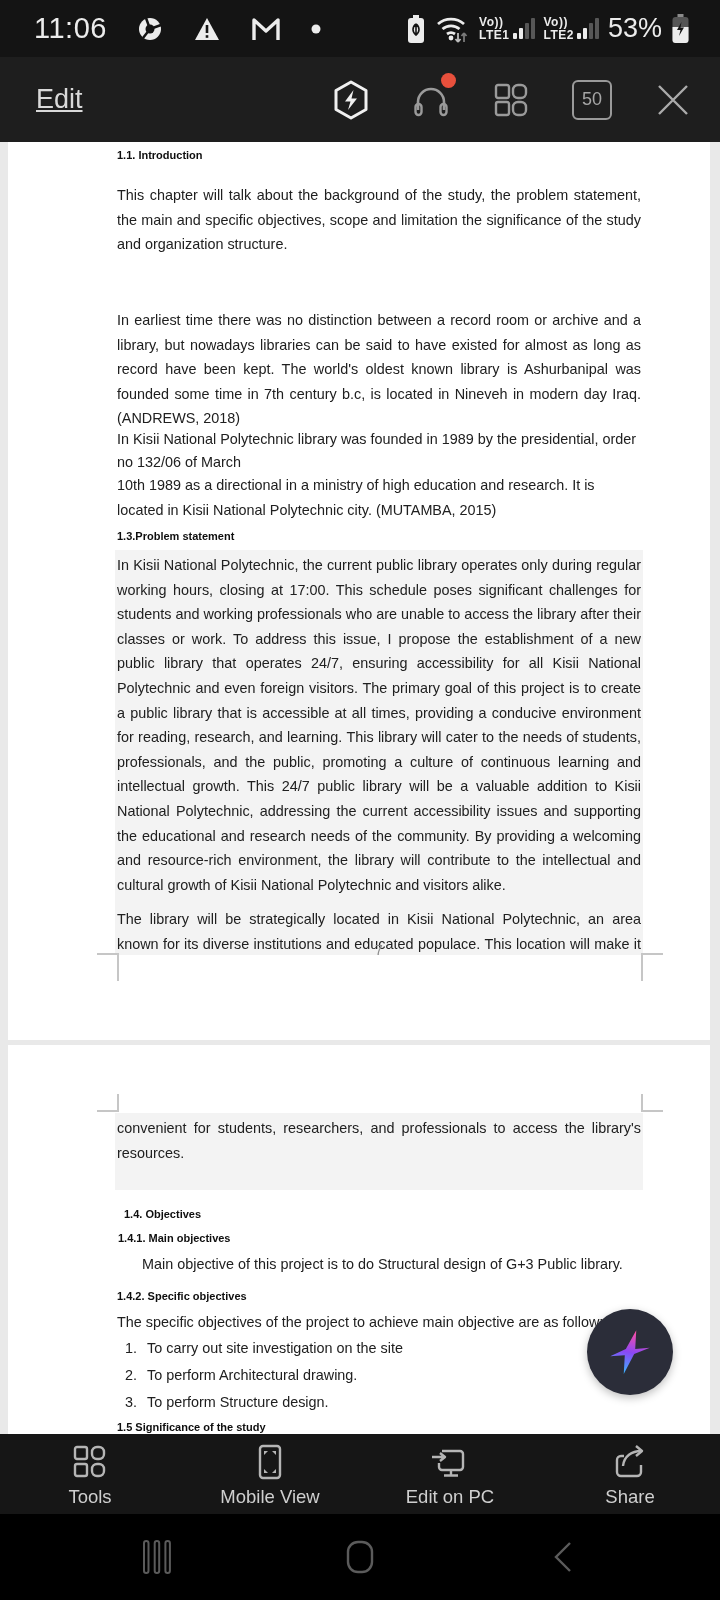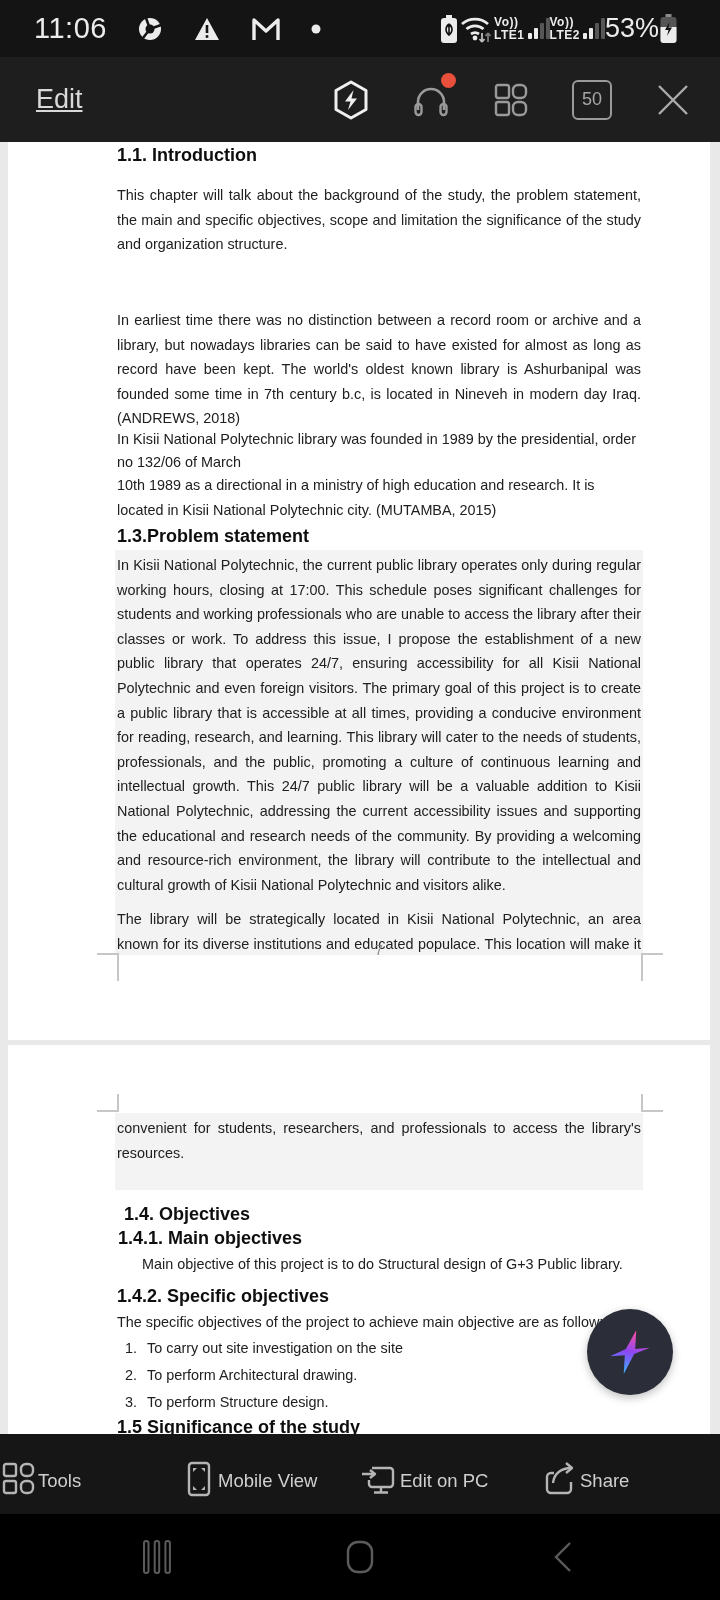--- a/index.html
+++ b/index.html
@@ -2,21 +2,21 @@
 <html><head>
 <meta charset="utf-8">
 <style>
   html,body{margin:0;padding:0;background:#000;}
   .phone{position:relative;width:720px;height:1600px;overflow:hidden;background:#e9e9e9;font-family:"Liberation Sans",sans-serif;}
 
   
   .status-bar{position:absolute;top:0;left:0;width:720px;height:57px;background:#141414;display:flex;align-items:center;justify-content:space-between;color:#ececec;}
   .sb-left{display:flex;align-items:center;gap:30px;padding-left:34px;}
   .sb-time{font-size:29px;letter-spacing:0.5px;}
-  .sb-right{display:flex;align-items:center;padding-right:42px;}
+  .sb-right{display:flex;align-items:center;gap:9px;padding-right:30px;}
   .sb-ico{display:flex;align-items:center;}
   .volte-block{display:flex;flex-direction:column;align-items:flex-start;line-height:1;}
   .volte-block .vo{font-size:12px;font-weight:bold;letter-spacing:0.5px;}
   .volte-block .lte{font-size:12px;font-weight:bold;letter-spacing:0.5px;margin-top:1px;}
   .sig-bars{display:flex;align-items:flex-end;gap:2px;margin-left:3px;}
   .sig-bars i{display:block;width:4px;border-radius:1px;background:#575757;}
   .sig-bars i.on{background:#ececec;}
   .sb-batt-text{font-size:27px;}
 
   
@@ -26,41 +26,41 @@
   .eb-btn{position:relative;width:38px;height:38px;display:flex;align-items:center;justify-content:center;}
   .red-dot{position:absolute;top:-8px;right:-6px;width:15px;height:15px;border-radius:50%;background:#e8503c;}
   .page-count-box{width:36px;height:36px;border:2.5px solid #9a9a9a;border-radius:6px;color:#a6a6a6;font-size:18px;display:flex;align-items:center;justify-content:center;}
 
   
   .doc-area{position:absolute;top:142px;left:0;width:720px;height:1292px;background:#e9e9e9;}
   .page{position:absolute;left:8px;width:702px;background:#ffffff;}
   .page1{top:0;height:898px;}
   .page2{top:903px;height:389px;}
   .blk{position:absolute;left:117px;width:524px;color:#202020;}
-  .h{font-size:18px;font-weight:bold;color:#0e0e0e;white-space:nowrap;line-height:20px;}
+  .h{font-size:11px;font-weight:bold;color:#0e0e0e;white-space:nowrap;line-height:20px;}
   .body-p{font-size:14.4px;line-height:24.6px;text-align:justify;}
   .nowrap{white-space:nowrap;text-align:left;}
   .hl{background:#f3f3f3;left:115px;width:528px;overflow:hidden;}
   .hl .inner{padding:3px 2px 0 2px;}
   .just-all{text-align:justify;-moz-text-align-last:justify;text-align-last:justify;}
   .pageno{font-size:14px;color:#8a8a8a;text-align:center;}
   .cmark{position:absolute;width:20px;height:26px;}
   .cm-tl1{border-top:2px solid #c6c6c6;border-right:2px solid #c6c6c6;}
   .cm-tr1{border-top:2px solid #c6c6c6;border-left:2px solid #c6c6c6;}
   .cm-bl2{border-bottom:2px solid #c6c6c6;border-right:2px solid #c6c6c6;height:16px;}
   .cm-br2{border-bottom:2px solid #c6c6c6;border-left:2px solid #c6c6c6;height:16px;}
   .li-row{position:absolute;left:125px;display:flex;font-size:14.4px;color:#202020;line-height:20px;}
   .li-num{width:22px;}
 
   
   .fab{position:absolute;left:587px;top:1309px;width:86px;height:86px;border-radius:50%;background:#2b2d39;display:flex;align-items:center;justify-content:center;box-shadow:0 3px 8px rgba(0,0,0,0.25);}
 
   
   .bottom-bar{position:absolute;top:1434px;left:0;width:720px;height:80px;background:#161616;display:flex;}
-  .bb-item{width:25%;display:flex;align-items:center;justify-content:flex-start;padding-top:9px;}
+  .bb-item{width:25%;display:flex;flex-direction:column;align-items:center;justify-content:flex-start;padding-top:9px;}
   .bb-label{color:#cfcfcf;font-size:18.5px;margin-top:5px;white-space:nowrap;}
 
   
   .nav-bar{position:absolute;top:1514px;left:0;width:720px;height:86px;background:#000;display:flex;align-items:center;justify-content:center;gap:163px;}
   .nav-btn{display:flex;align-items:center;justify-content:center;width:40px;height:40px;}
 </style>
 </head>
 <body>
 
 <div class="phone">

